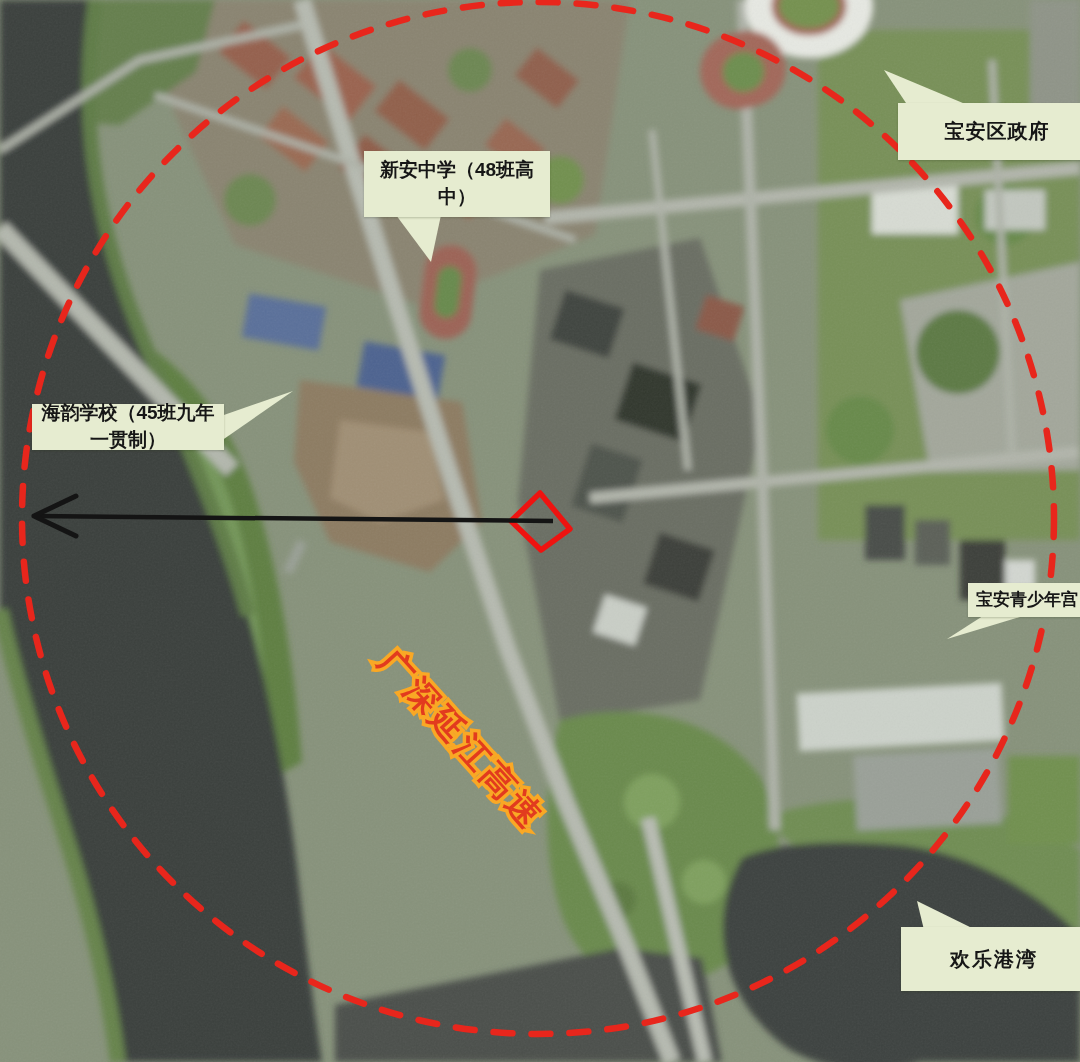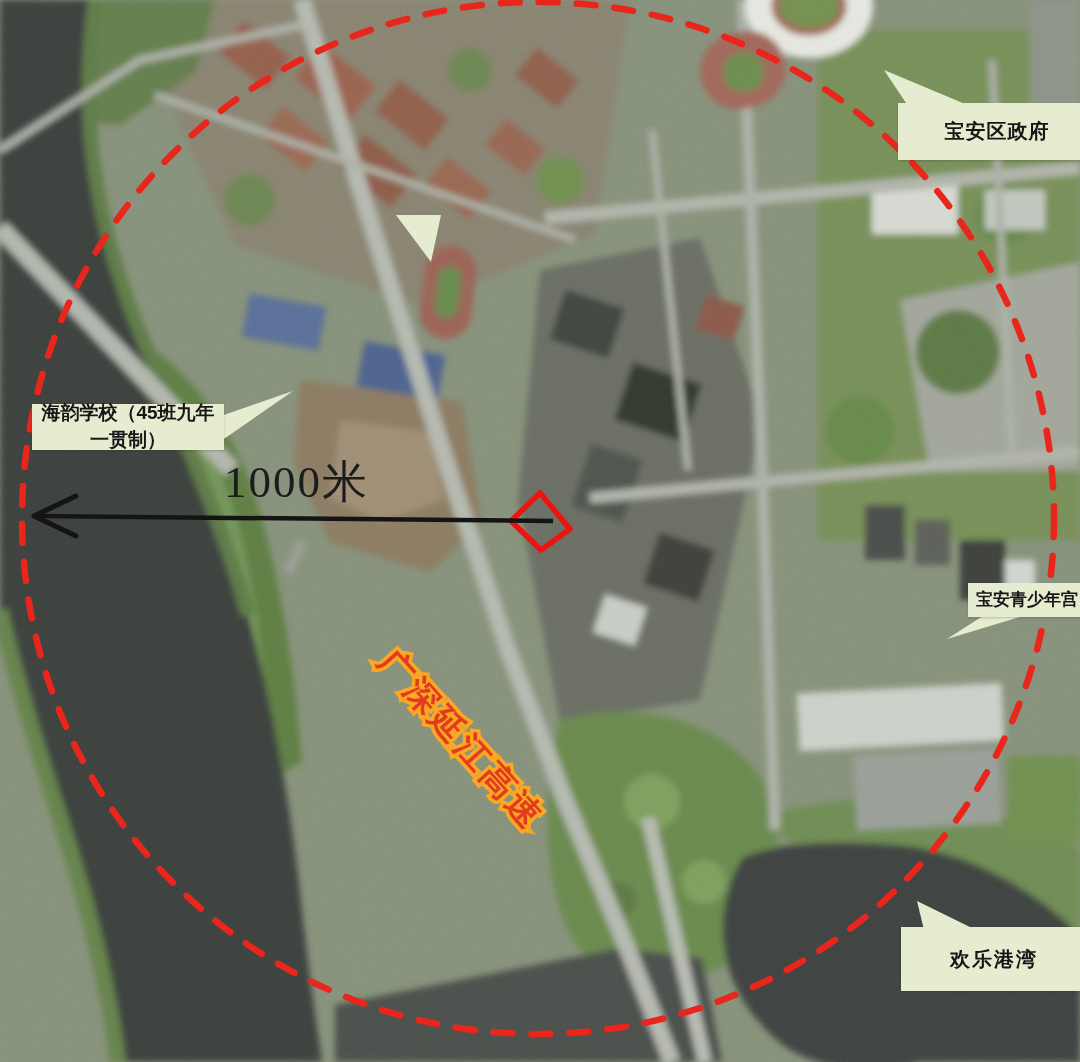--- a/index.html
+++ b/index.html
@@ -179,29 +179,29 @@
 
     <g>
       <polygon points="396,215 441,215 431,262" fill="#e6ecd0"></polygon>
       <polygon points="908,106 970,106 884,70" fill="#e6ecd0"></polygon>
       <polygon points="221,416 221,441 293,391" fill="#e6ecd0"></polygon>
       <polygon points="986,614 1030,614 947,639" fill="#e6ecd0"></polygon>
       <polygon points="924,930 976,930 917,901" fill="#e6ecd0"></polygon>
     </g>
   </svg>
 
+  <div class="callout" id="co-xinan">新安中学（48班高中）</div>
 
   <div class="callout" id="co-gov">宝安区政府</div>
 
   <div class="callout" id="co-haiyun">海韵学校（45班九年一贯制）</div>
 
   <div class="callout" id="co-youth">宝安青少年宫</div>
 
   <div class="callout" id="co-ohbay">欢乐港湾</div>
 
-  <div class="scale-label">1000米</div>
 
   <div class="hw">
     <span class="hw-outline">广深延江高速</span>
     <span class="hw-fill">广深延江高速</span>
   </div>
 
 </div>
 
 </body></html>

